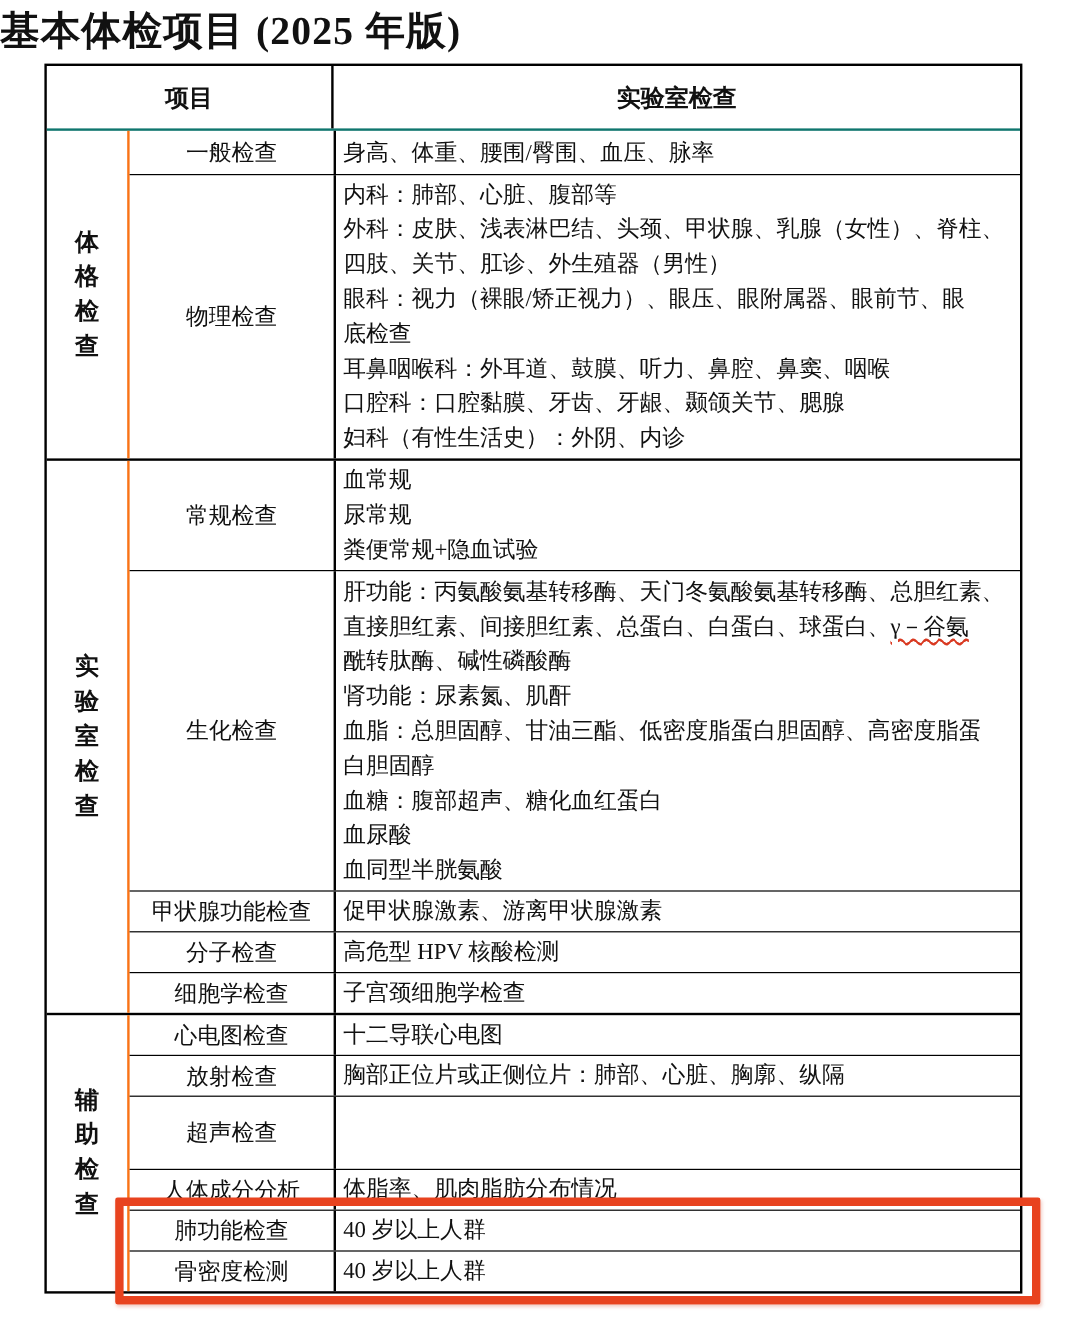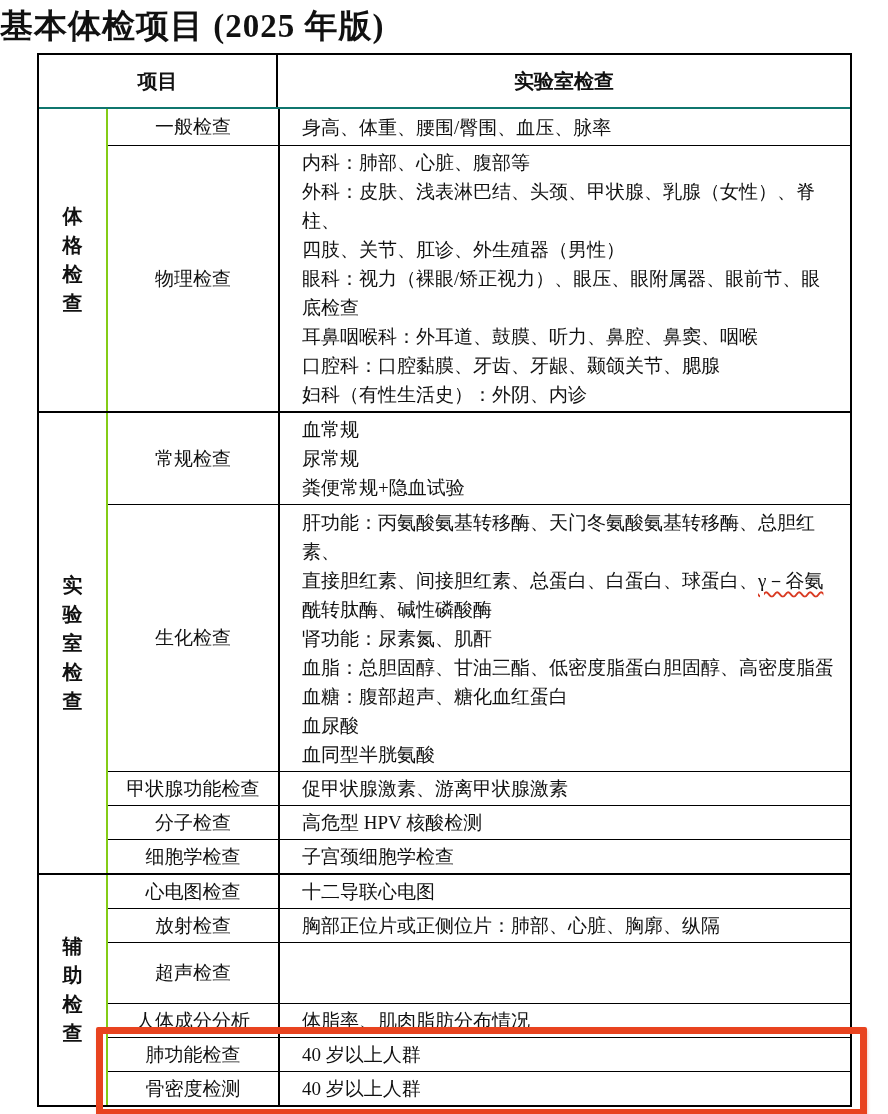--- a/index.html
+++ b/index.html
@@ -18,35 +18,35 @@
     border:2px solid #000;box-sizing:border-box;background:#fff;
   }
   .thead{display:flex;height:52px;border-bottom:2px solid #0f766e;}
   .th{display:flex;align-items:center;justify-content:center;
       font-weight:bold;font-size:20px;}
   .th-project{width:239px;border-right:2px solid #000;box-sizing:border-box;}
   .th-content{flex:1;}
   .sec{display:flex;}
   .sec + .sec{border-top:2px solid #000;}
   .group{
-    width:69px;border-right:2px solid #84cc16;box-sizing:border-box;
+    width:69px;border-right:2px solid #f97316;box-sizing:border-box;
     display:flex;align-items:center;justify-content:center;
     font-weight:bold;font-size:20px;
   }
   .vtext{width:1.1em;word-break:break-all;text-align:center;line-height:1.45;}
   .rows{flex:1;display:flex;flex-direction:column;position:relative;}
   .row{display:flex;}
   .row + .row{border-top:1.5px solid #000;}
   .item{
     width:172px;border-right:2px solid #000;box-sizing:border-box;
     display:flex;align-items:center;justify-content:center;
     font-size:19px;flex-shrink:0;
   }
   .content{
-    flex:1;padding:2px 4px 2px 22px;font-size:19px;
+    flex:1;padding:2px 4px 2px 6px;font-size:19px;
     display:flex;flex-direction:column;justify-content:center;min-width:0;
   }
   .cline{line-height:29px;}
   .squiggle{
     text-decoration-line:underline;
     text-decoration-style:wavy;
     text-decoration-thickness:2px;
     text-underline-offset:4px;
     text-align:right;
   }
@@ -110,20 +110,21 @@
         </div>
       </div>
       <div class="row" style="min-height:266px">
         <div class="cell item">生化检查</div>
         <div class="cell content">
           <div class="cline">肝功能：丙氨酸氨基转移酶、天门冬氨酸氨基转移酶、总胆红素、</div>
           <div class="cline"><span>直接胆红素、间接胆红素、总蛋白、白蛋白、球蛋白、</span><span class="squiggle" style="text-decoration-color: rgb(217, 58, 34);">γ－谷氨</span></div>
           <div class="cline">酰转肽酶、碱性磷酸酶</div>
           <div class="cline">肾功能：尿素氮、肌酐</div>
           <div class="cline">血脂：总胆固醇、甘油三酯、低密度脂蛋白胆固醇、高密度脂蛋</div>
+          <div class="cline">白胆固醇</div>
           <div class="cline">血糖：腹部超声、糖化血红蛋白</div>
           <div class="cline">血尿酸</div>
           <div class="cline">血同型半胱氨酸</div>
         </div>
       </div>
       <div class="row" style="min-height:30px">
         <div class="cell item">甲状腺功能检查</div>
         <div class="cell content">
           <div class="cline">促甲状腺激素、游离甲状腺激素</div>
         </div>

